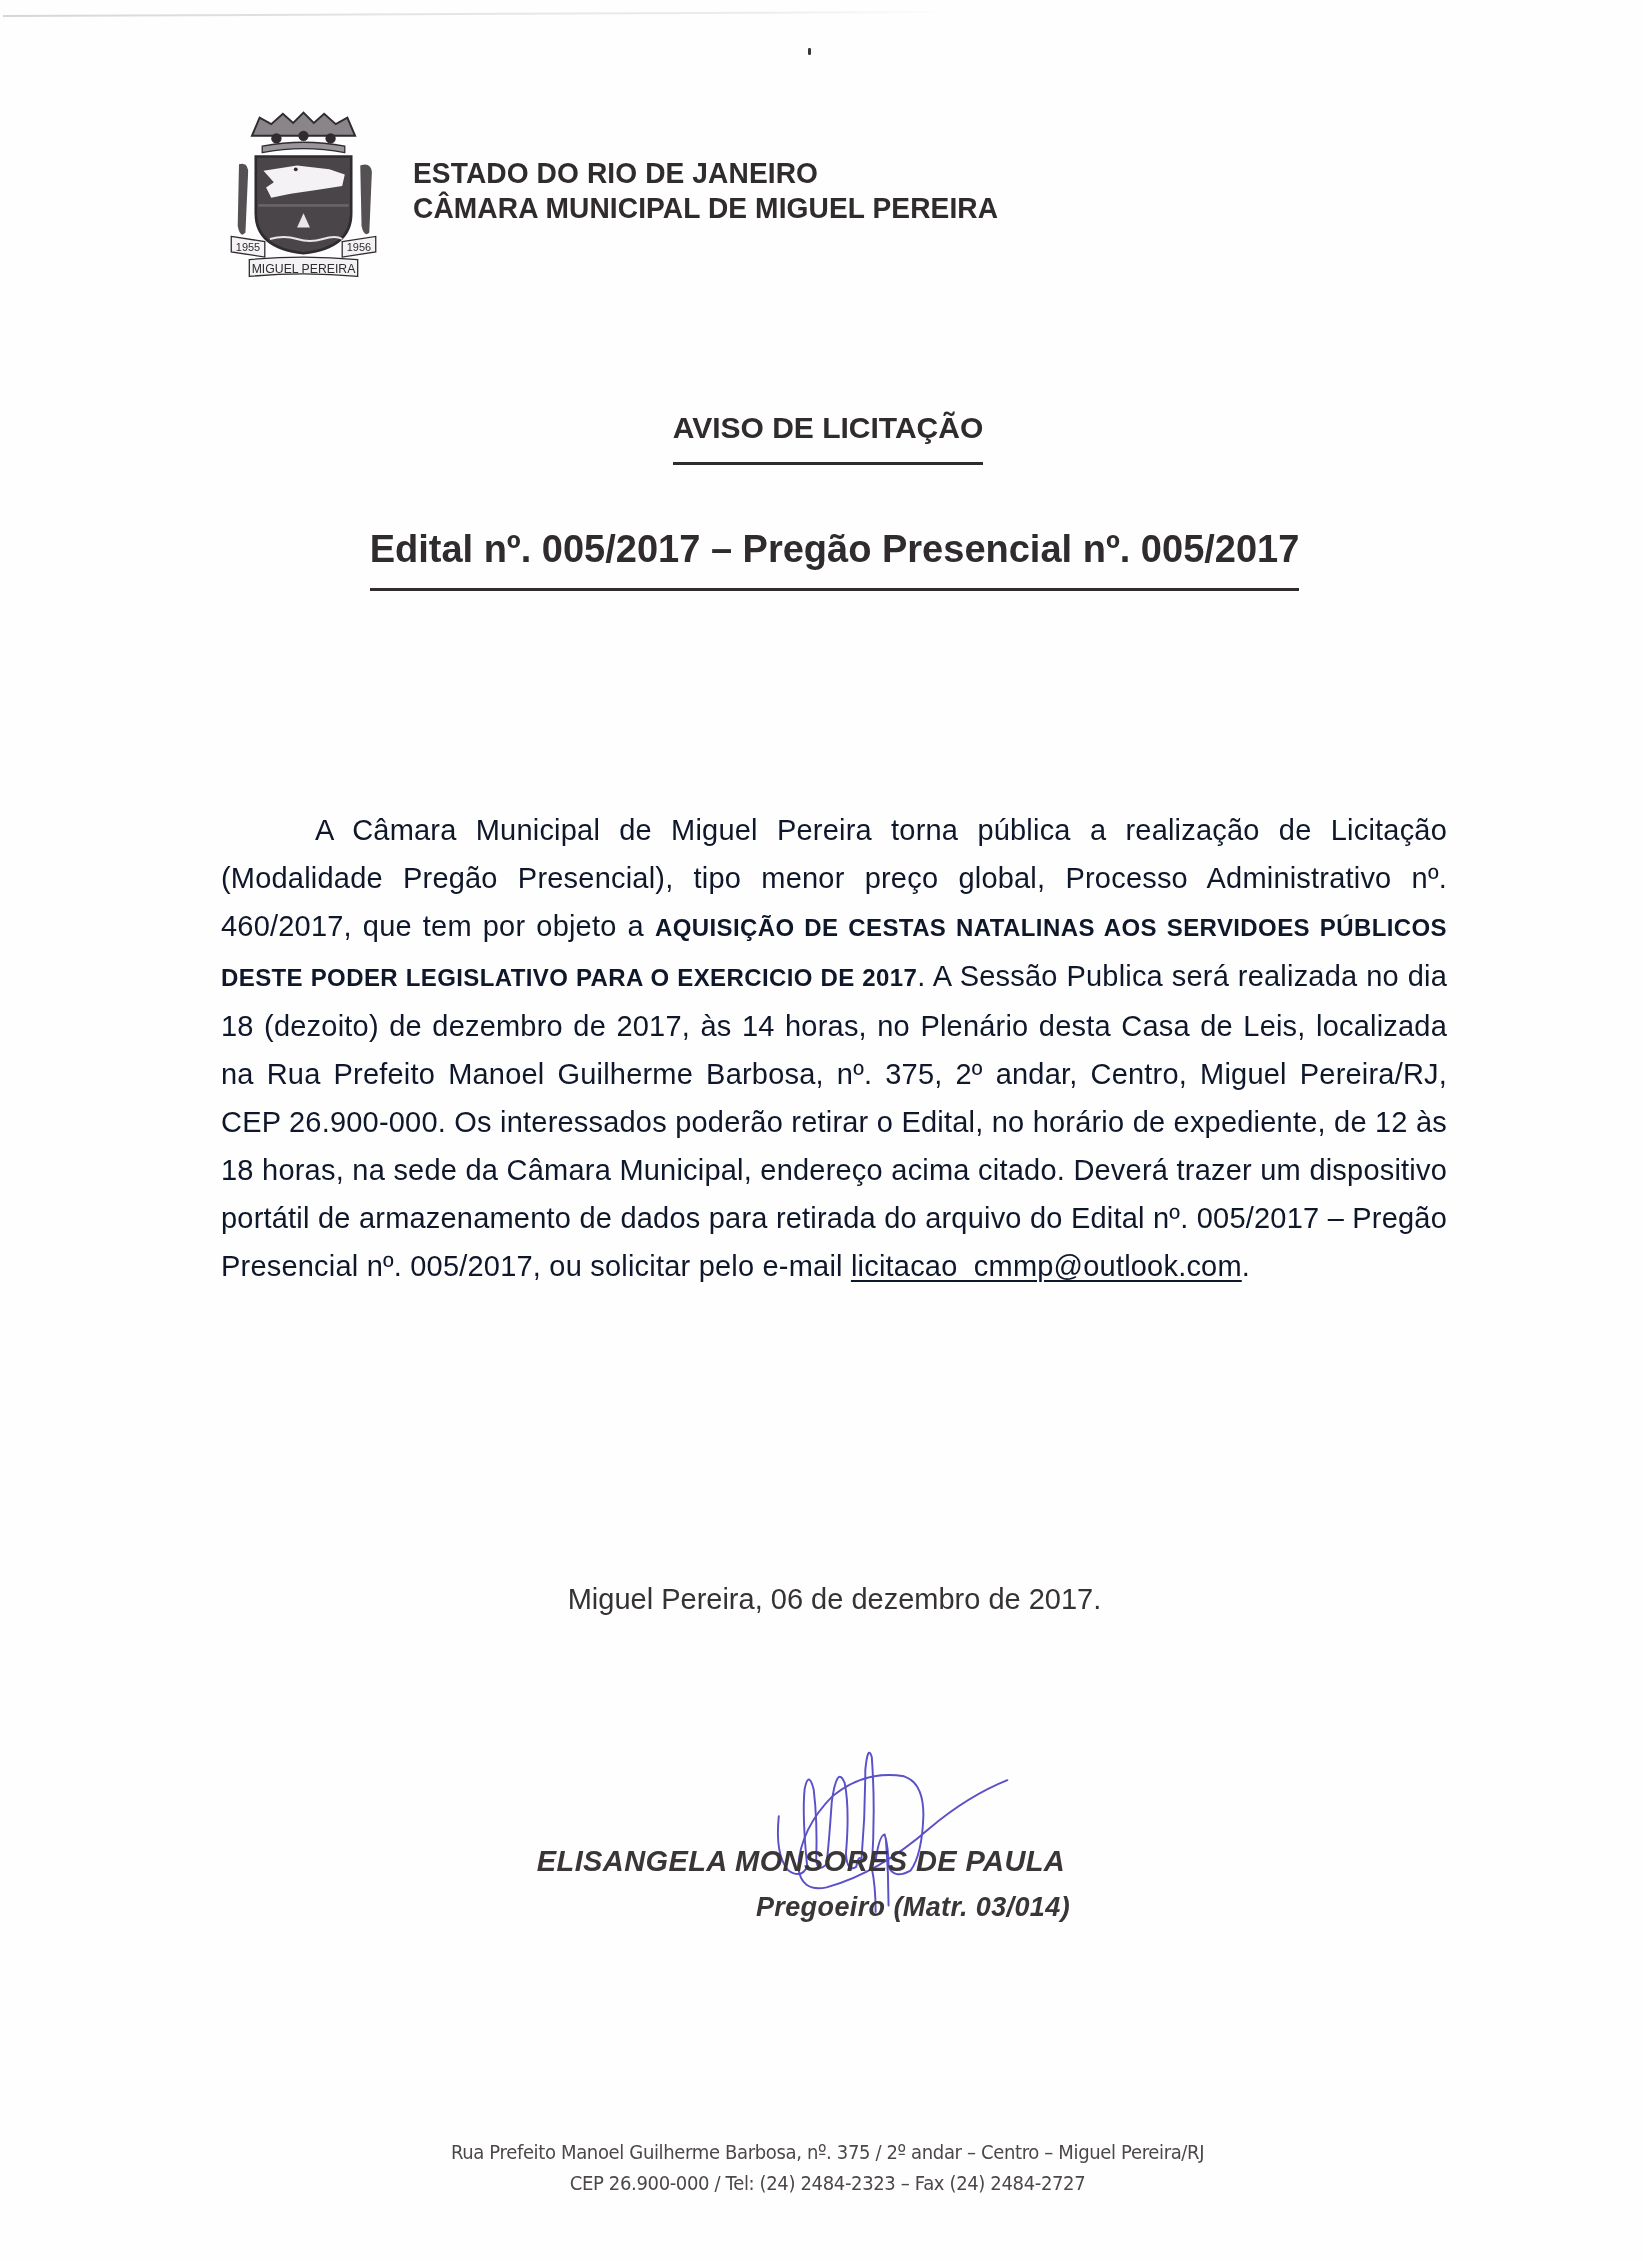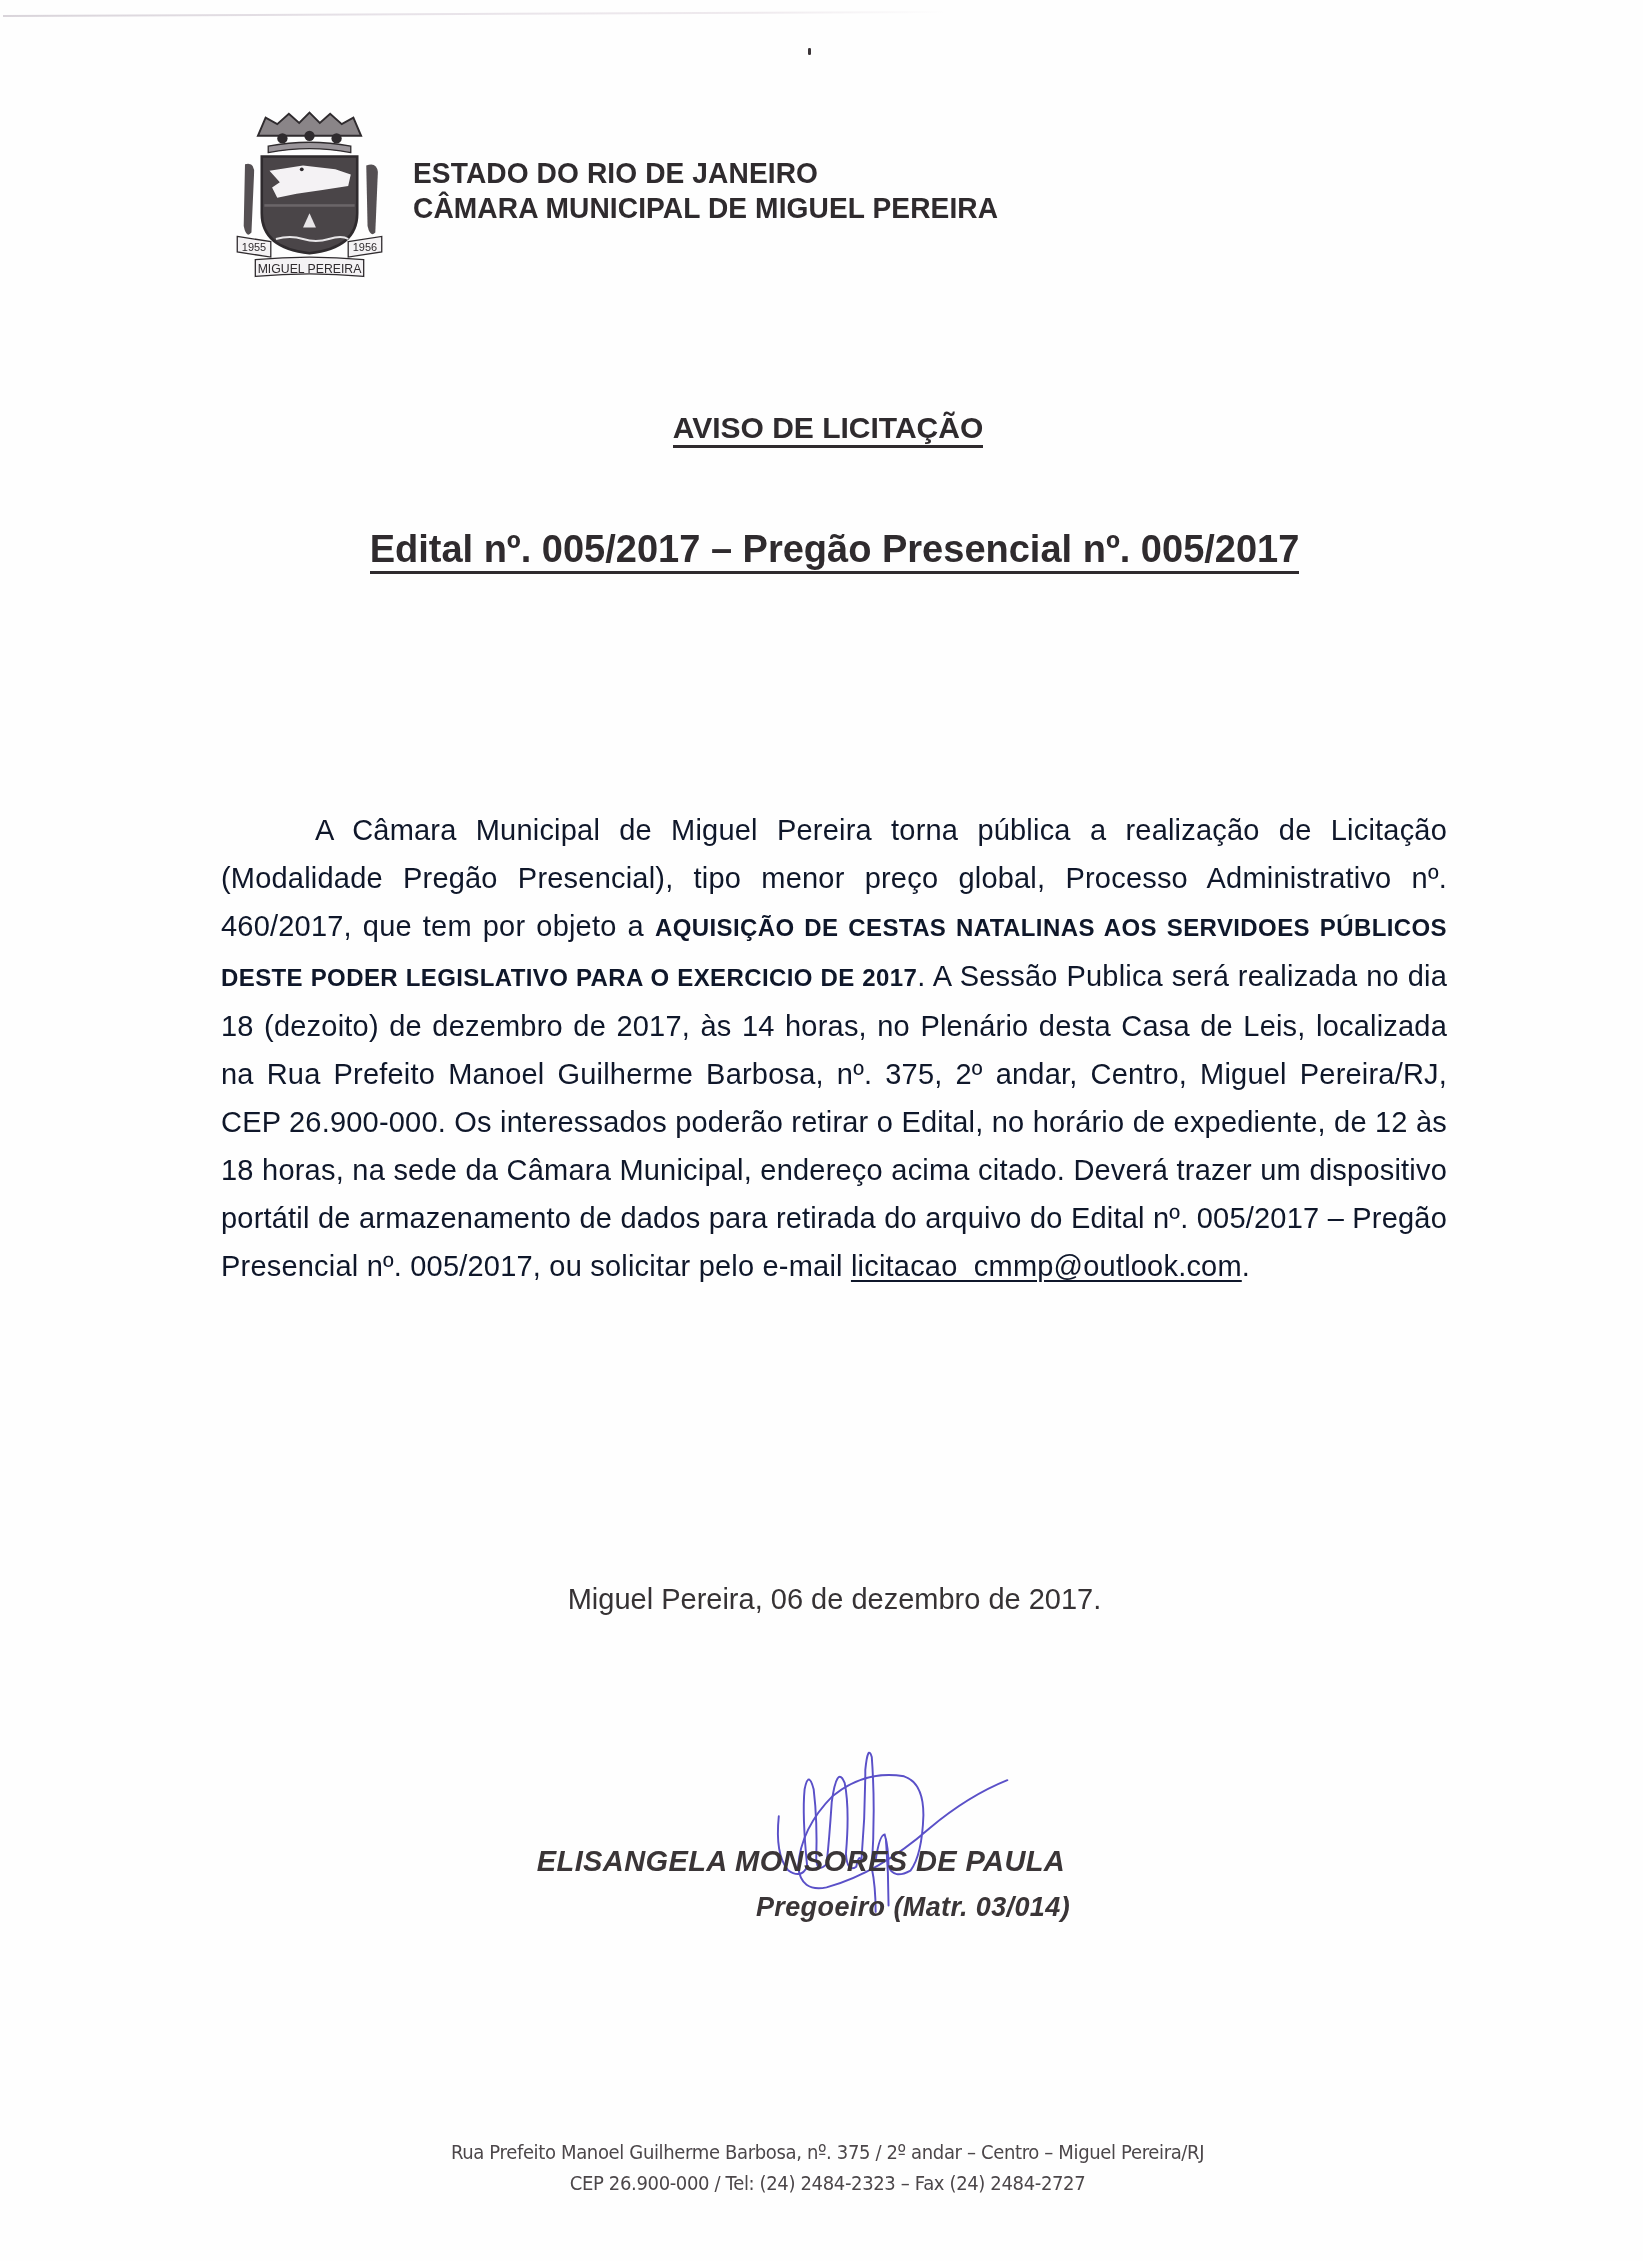--- a/index.html
+++ b/index.html
@@ -28,21 +28,21 @@
     .speck {
       position: absolute;
       width: 2.6px;
       height: 6.5px;
       border-radius: 1.3px;
       background: #3b3538;
     }
     
     .header {
       position: absolute;
-      left: 232px;
+      left: 226px;
       top: 110px;
       display: flex;
       align-items: flex-start;
     }
     .crest {
       width: 155px;
       height: 169px;
       position: relative;
     }
     .crest svg { display: block; }
@@ -66,21 +66,21 @@
       left: 0;
       width: 1643px;
       top: 411px;
       text-align: center;
       font-weight: bold;
       font-size: 30px;
       color: #2f2b2e;
     }
     .title-main span, .title-sub span {
       border-bottom: 3.2px solid #2f2b2e;
-      padding-bottom: 1px;
+      padding-bottom: 18px;
     }
     .title-main span { margin-left: 13px; }
     .title-sub {
       position: absolute;
       left: 0;
       width: 1643px;
       top: 528px;
       text-align: center;
       font-weight: bold;
       font-size: 38px;

